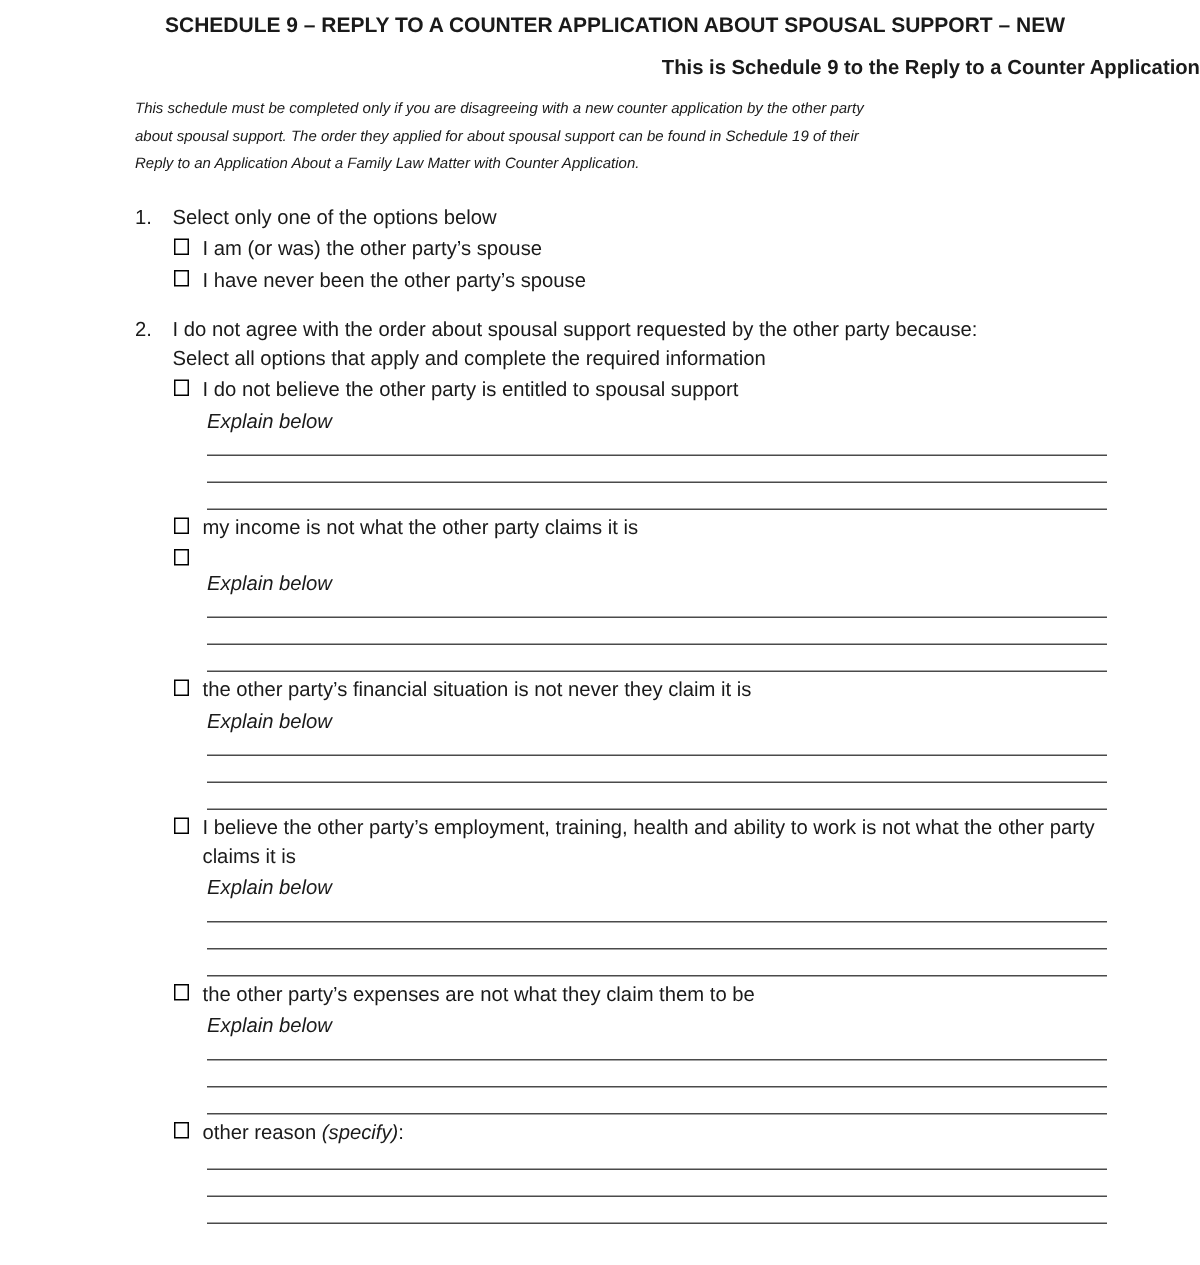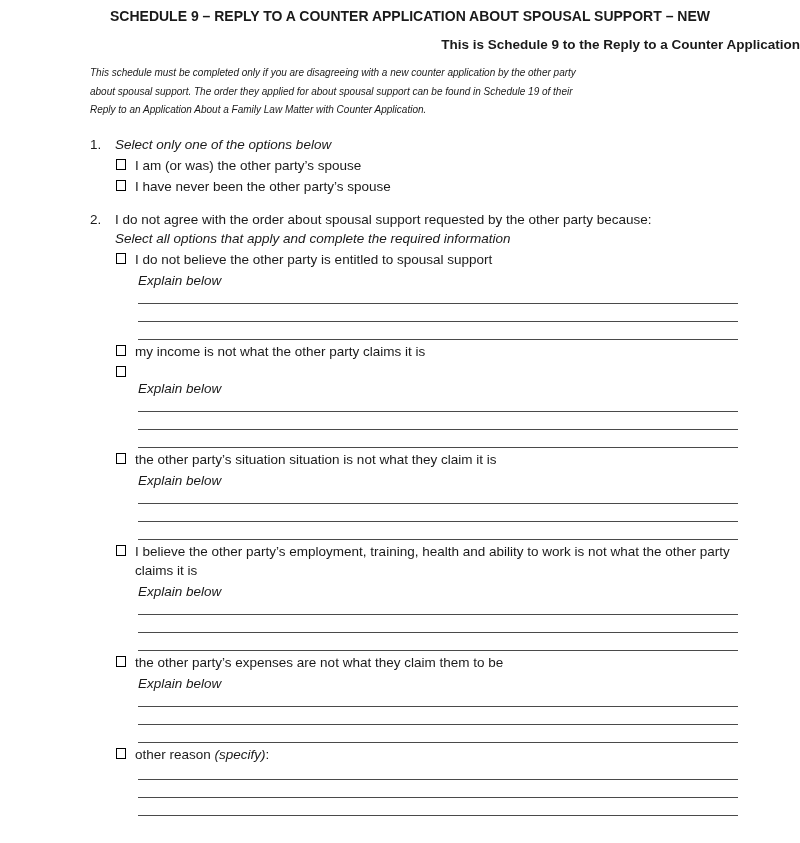--- a/index.html
+++ b/index.html
@@ -43,21 +43,20 @@
   }
   .item-1 { margin-top: 15px; }
   .item-2 { margin-top: 14px; }
   .item-num {
     width: 25px;
     flex-shrink: 0;
     line-height: 19px;
   }
   .item-body { flex: 1 1 auto; }
   .instruction {
-    font-style: italic;
     line-height: 19px;
   }
   .heading-line {
     line-height: 19px;
   }
   .cb-row {
     display: flex;
     align-items: flex-start;
     line-height: 19px;
     margin-top: 2px;
@@ -145,21 +144,21 @@
       </div>
       <div class="explain">Explain below</div>
       <div class="lines">
         <div class="wline"></div>
         <div class="wline"></div>
         <div class="wline"></div>
       </div>
 
       <div class="cb-row">
         <span class="cb"></span>
-        <span class="cb-label">the other party’s situation situation is not what they claim it is</span>
+        <span class="cb-label">the other party’s financial situation is not never they claim it is</span>
       </div>
       <div class="explain">Explain below</div>
       <div class="lines">
         <div class="wline"></div>
         <div class="wline"></div>
         <div class="wline"></div>
       </div>
 
       <div class="cb-row">
         <span class="cb"></span>

